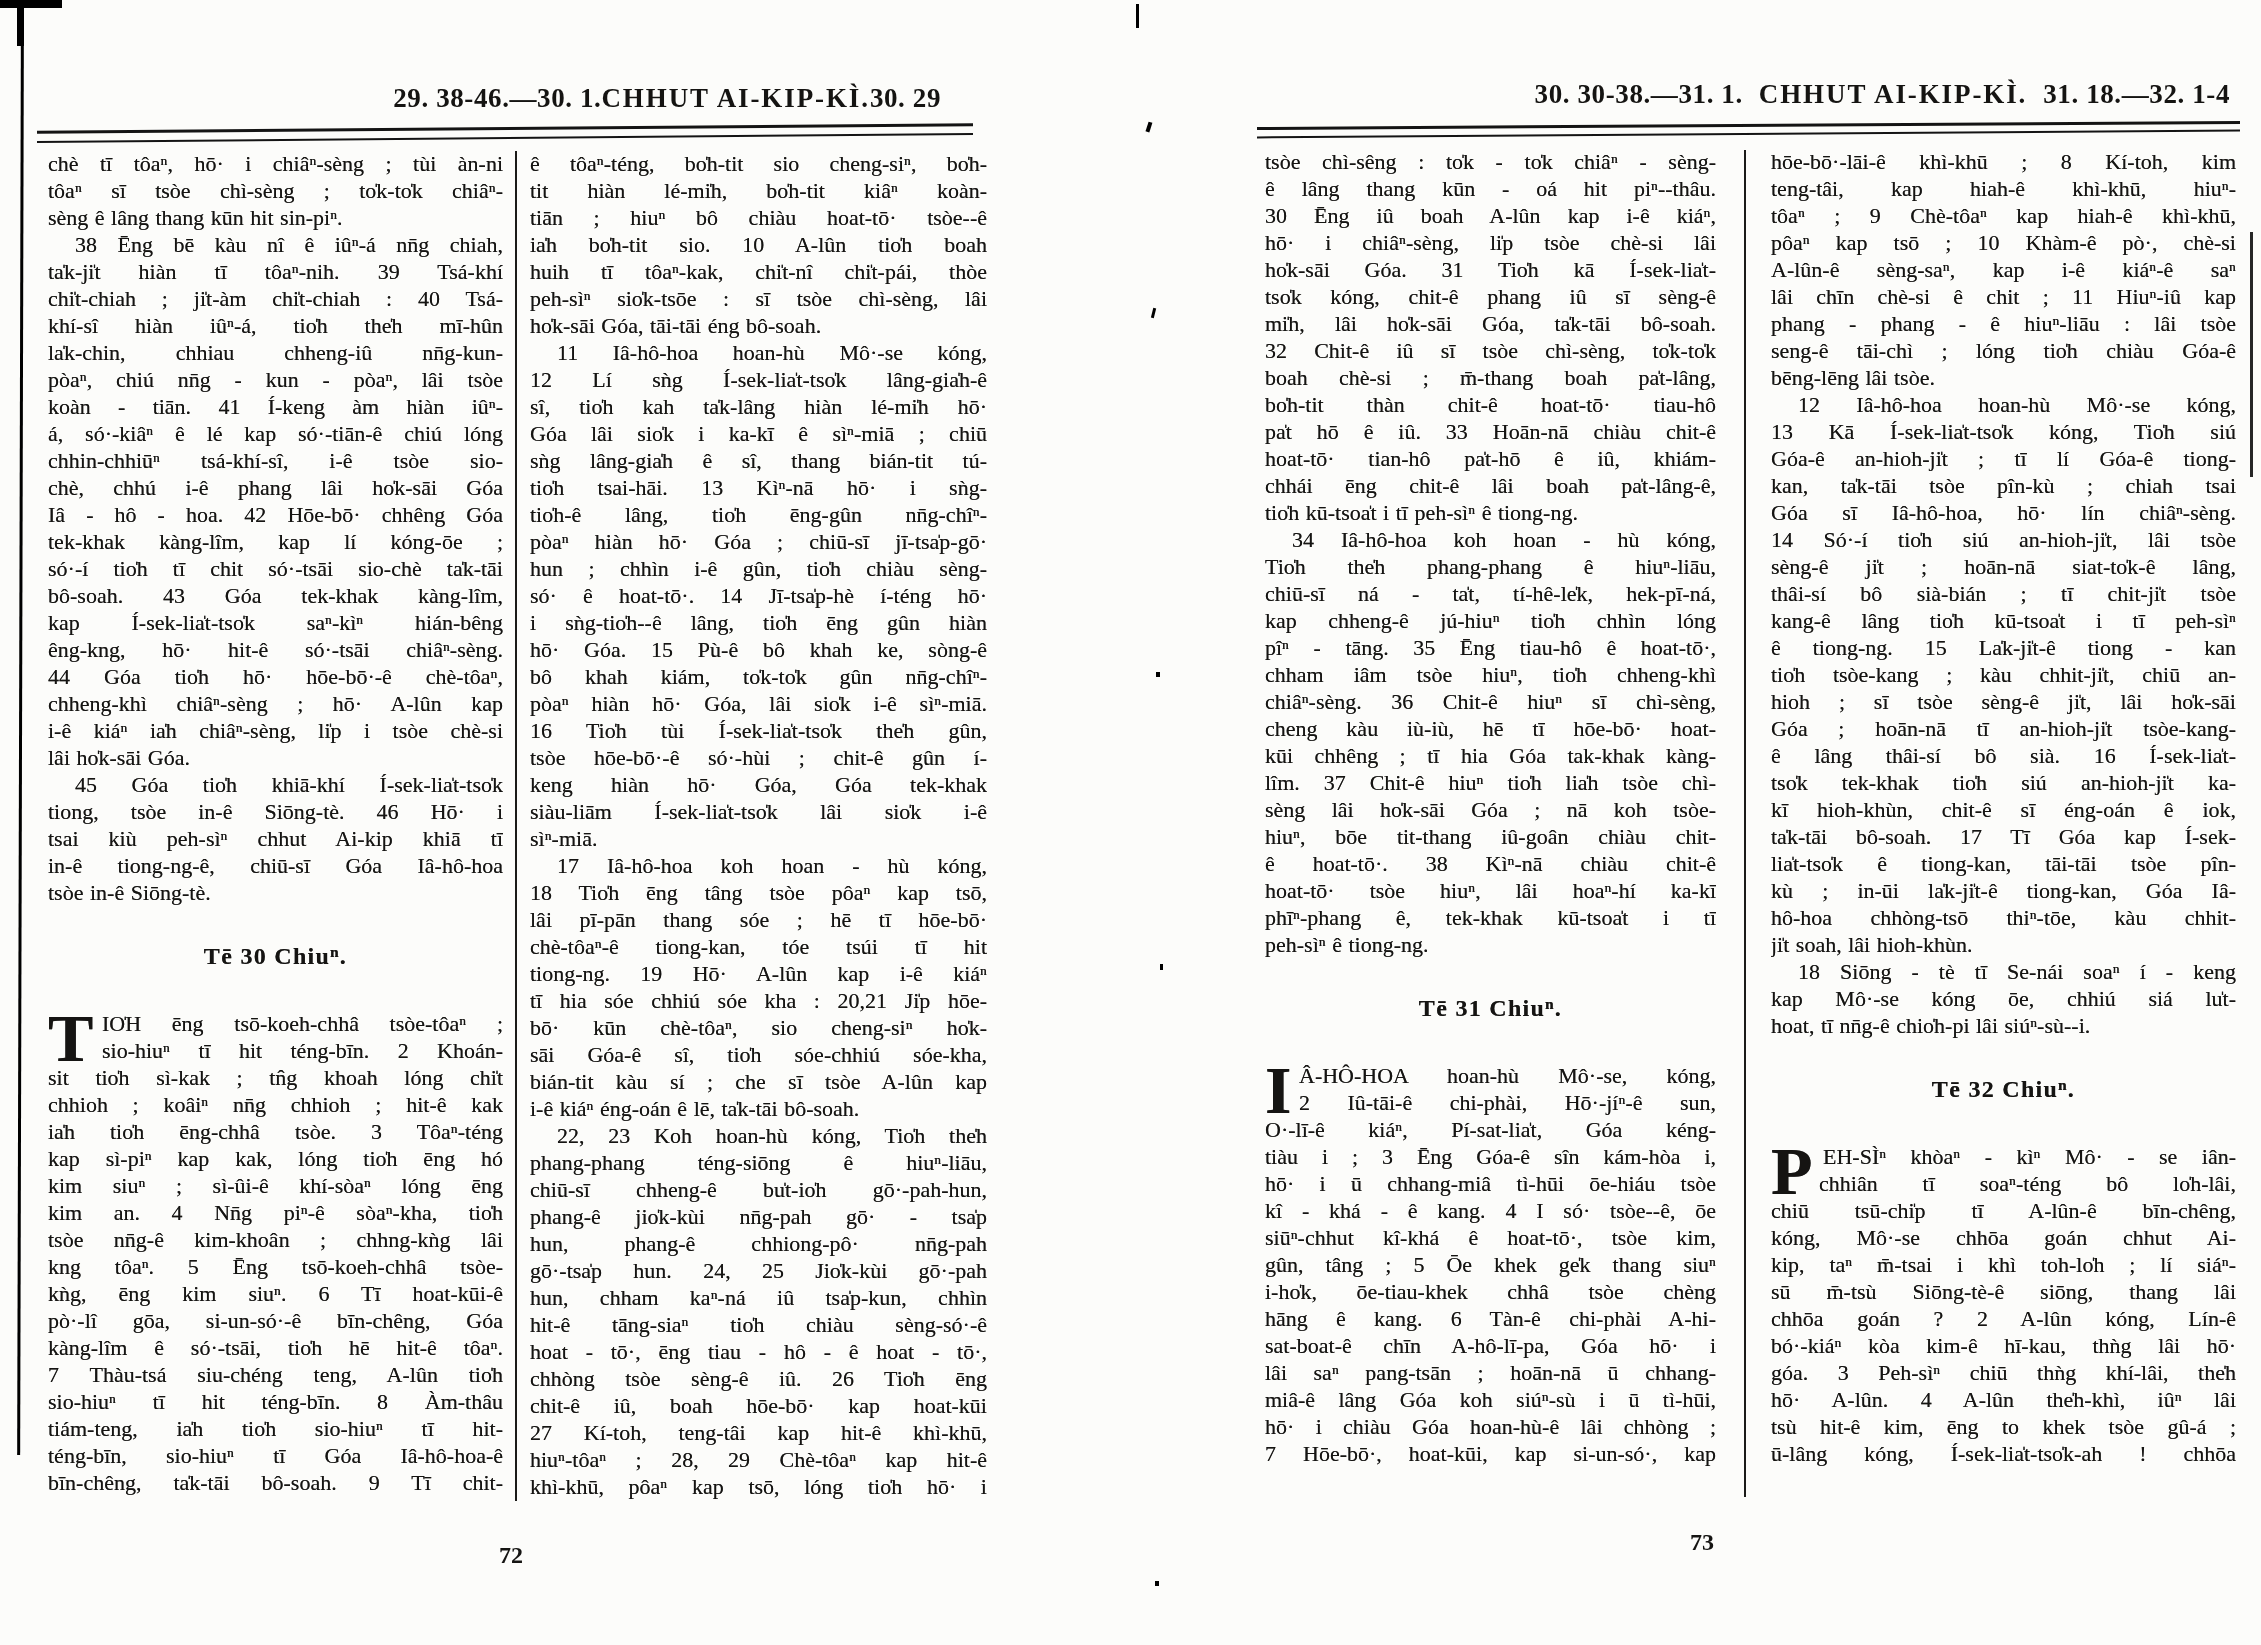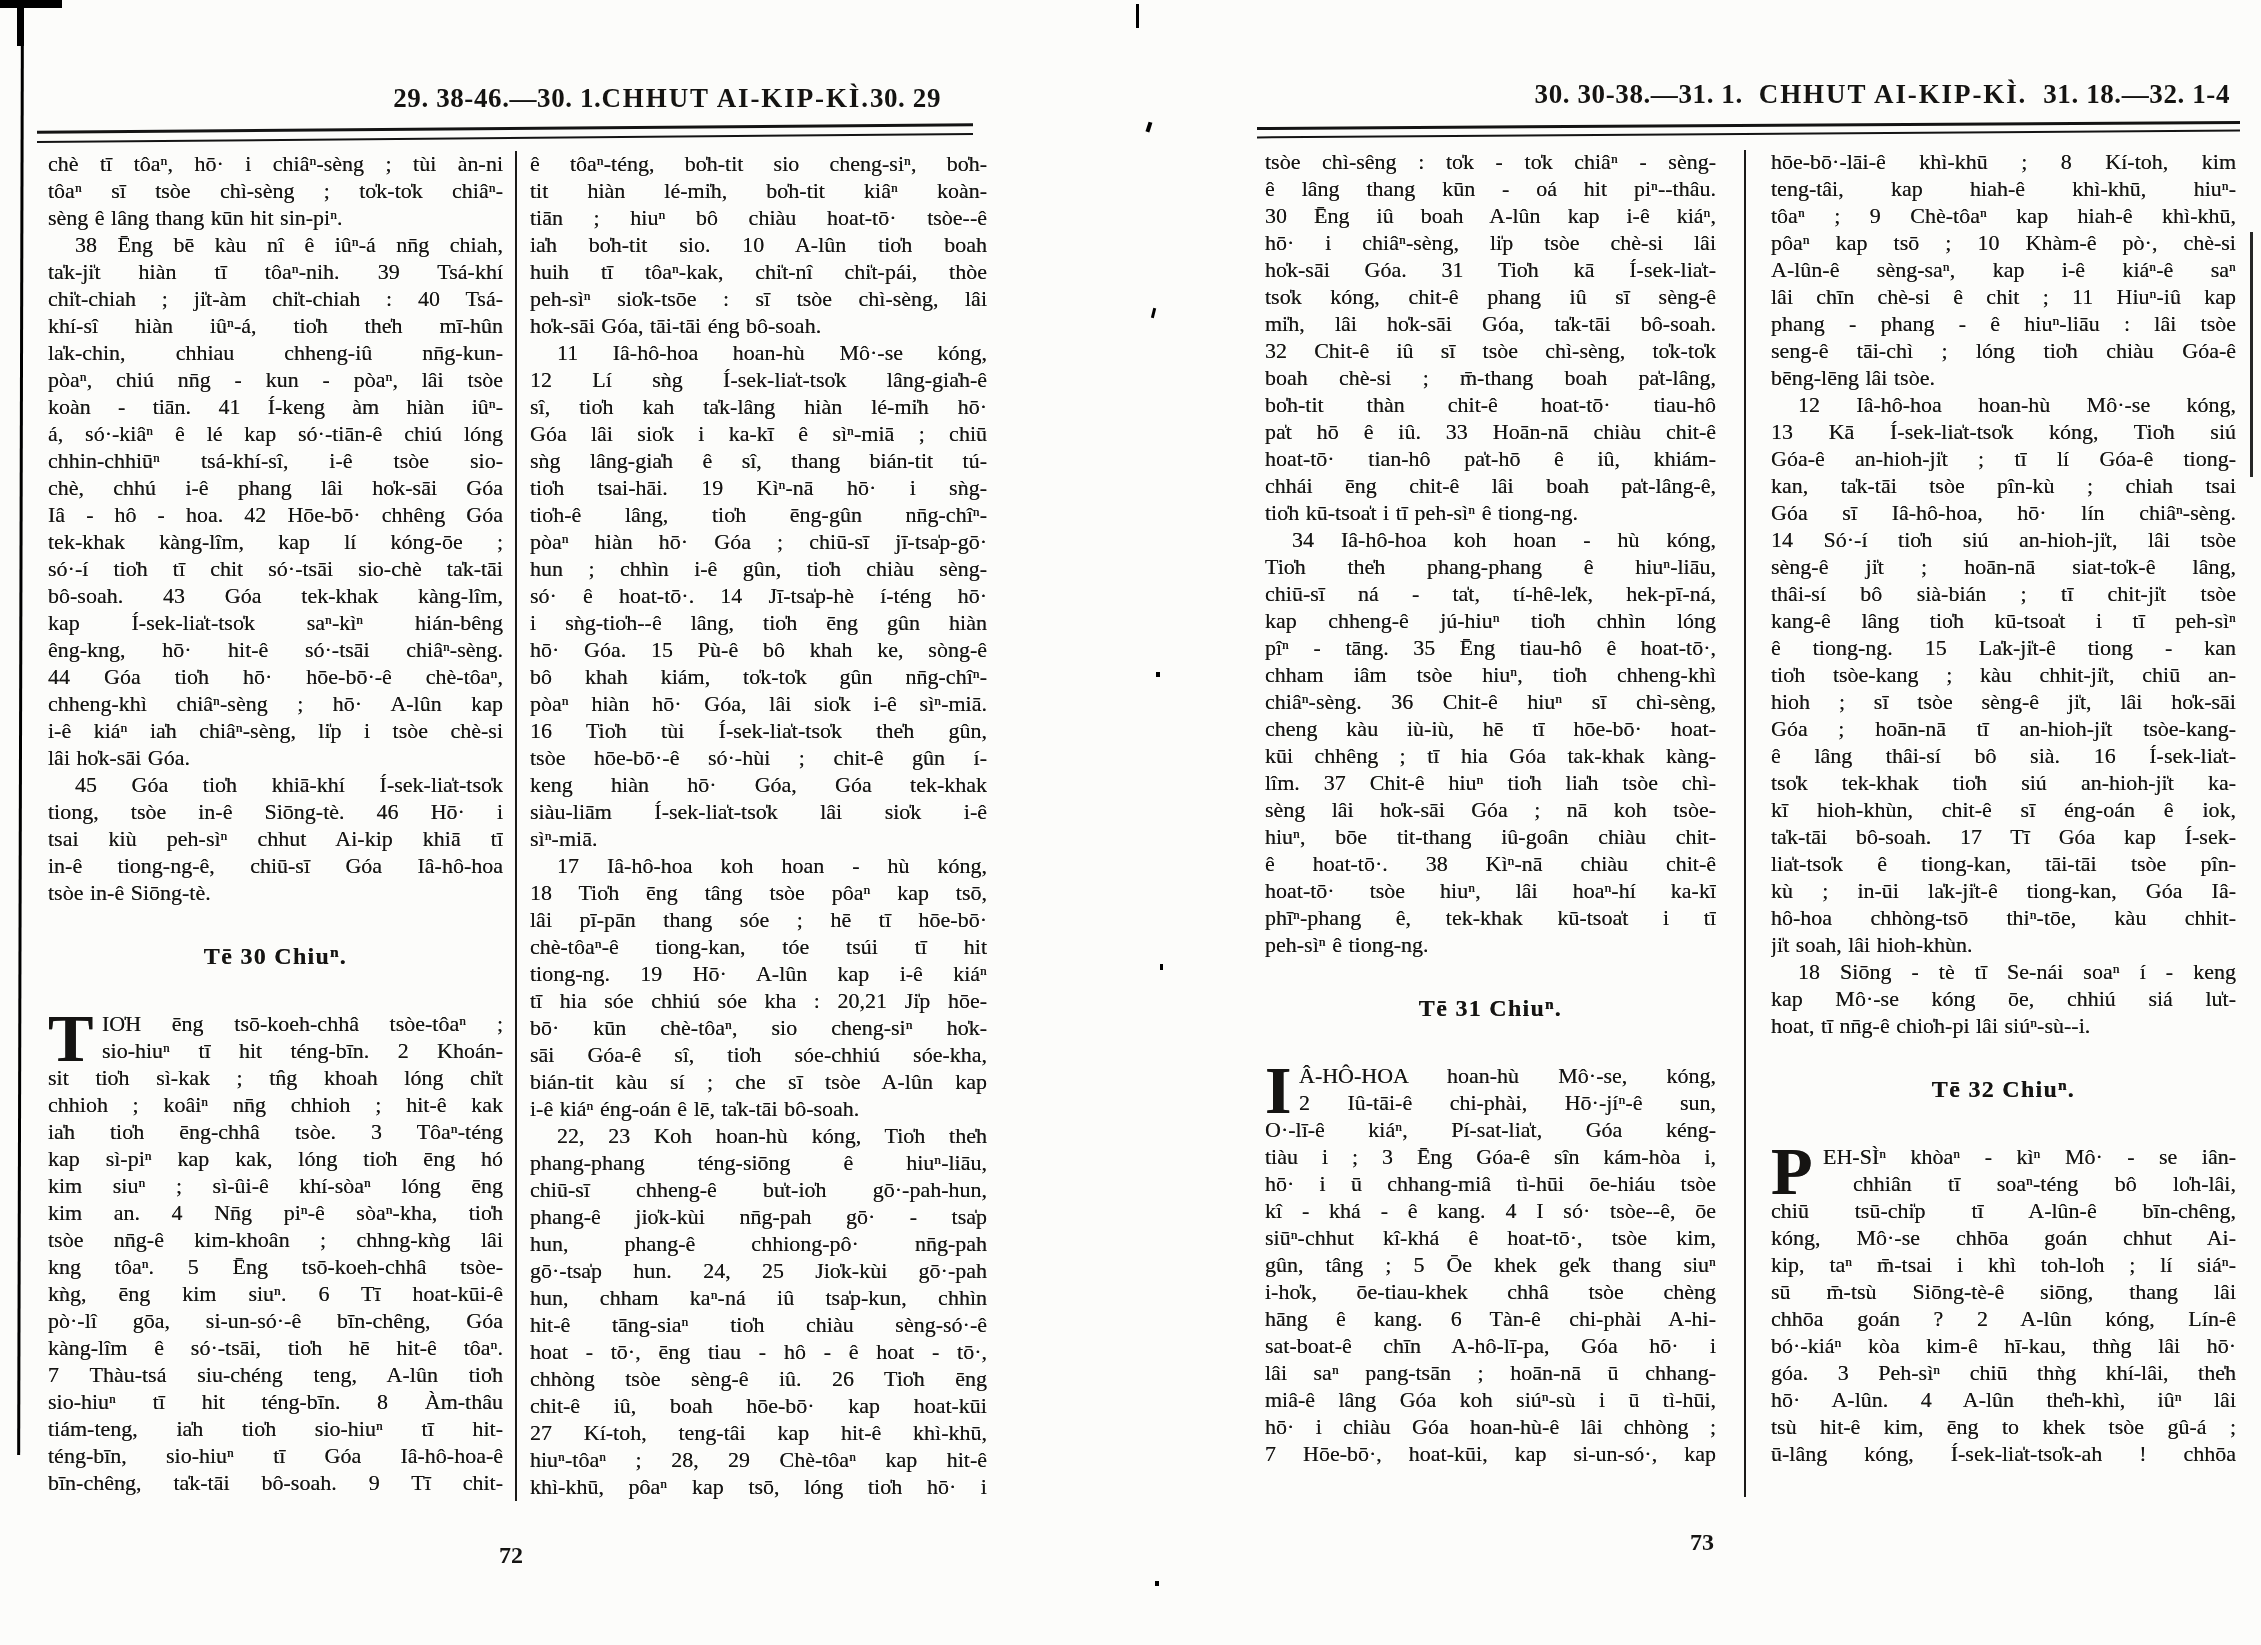--- a/index.html
+++ b/index.html
@@ -131,21 +131,21 @@
         <div class="ln">huih tī tôaⁿ-kak, chi̍t-nî chi̍t-pái, thòe</div>
         <div class="ln">peh-sìⁿ sio̍k-tsōe : sī tsòe chì-sèng, lâi</div>
         <div class="ln end">ho̍k-sāi Góa, tāi-tāi éng bô-soah.</div>
       </div>
       <div class="blk">
         <div class="ln ind">11 Iâ-hô-hoa hoan-hù Mô·-se kóng,</div>
         <div class="ln">12 Lí sǹg Í-sek-lia̍t-tso̍k lâng-gia̍h-ê</div>
         <div class="ln">sî, tio̍h kah ta̍k-lâng hiàn lé-mi̍h hō·</div>
         <div class="ln">Góa lâi sio̍k i ka-kī ê sìⁿ-miā ; chiū</div>
         <div class="ln">sǹg lâng-gia̍h ê sî, thang bián-tit tú-</div>
-        <div class="ln">tio̍h tsai-hāi.  19 Kìⁿ-nā hō· i sǹg-</div>
+        <div class="ln">tio̍h tsai-hāi.  13 Kìⁿ-nā hō· i sǹg-</div>
         <div class="ln">tio̍h-ê lâng, tio̍h ēng-gûn nn̄g-chîⁿ-</div>
         <div class="ln">pòaⁿ hiàn hō· Góa ; chiū-sī jī-tsa̍p-gō·</div>
         <div class="ln">hun ; chhìn i-ê gûn, tio̍h chiàu sèng-</div>
         <div class="ln">só· ê hoat-tō·.  14 Jī-tsa̍p-hè í-téng hō·</div>
         <div class="ln">i sǹg-tio̍h--ê lâng, tio̍h ēng gûn hiàn</div>
         <div class="ln">hō· Góa.  15 Pù-ê bô khah ke, sòng-ê</div>
         <div class="ln">bô khah kiám, to̍k-to̍k gûn nn̄g-chîⁿ-</div>
         <div class="ln">pòaⁿ hiàn hō· Góa, lâi sio̍k i-ê sìⁿ-miā.</div>
         <div class="ln">16 Tio̍h tùi Í-sek-lia̍t-tso̍k the̍h gûn,</div>
         <div class="ln">tsòe hōe-bō·-ê só·-hùi ; chit-ê gûn í-</div>
@@ -288,21 +288,21 @@
       </div>
       <div class="blk">
         <div class="ln ind">18 Siōng - tè tī Se-nái soaⁿ í - keng</div>
         <div class="ln">kap Mô·-se kóng ōe, chhiú siá lu̍t-</div>
         <div class="ln end">hoat, tī nn̄g-ê chio̍h-pi lâi siúⁿ-sù--i.</div>
       </div>
       <div class="chap-head">Tē 32 Chiuⁿ.</div>
       <div class="blk">
         <span class="dropcap">P</span>
         <div class="ln" style="margin-left: 52px;">EH-SÌⁿ khòaⁿ - kìⁿ Mô· - se iân-</div>
-        <div class="ln" style="margin-left: 82px;">chhiân tī soaⁿ-téng bô lo̍h-lâi,</div>
+        <div class="ln" style="margin-left: 48px;">chhiân tī soaⁿ-téng bô lo̍h-lâi,</div>
         <div class="ln">chiū tsū-chi̍p tī A-lûn-ê bīn-chêng,</div>
         <div class="ln">kóng, Mô·-se chhōa goán chhut Ai-</div>
         <div class="ln">kip, taⁿ m̄-tsai i khì toh-lo̍h ; lí siáⁿ-</div>
         <div class="ln">sū m̄-tsù Siōng-tè-ê siōng, thang lâi</div>
         <div class="ln">chhōa goán ?  2 A-lûn kóng, Lín-ê</div>
         <div class="ln">bó·-kiáⁿ kòa kim-ê hī-kau, thǹg lâi hō·</div>
         <div class="ln">góa.  3 Peh-sìⁿ chiū thǹg khí-lâi, the̍h</div>
         <div class="ln">hō· A-lûn.  4 A-lûn the̍h-khì, iûⁿ lâi</div>
         <div class="ln">tsù hit-ê kim, ēng to khek tsòe gû-á ;</div>
         <div class="ln">ū-lâng kóng, Í-sek-lia̍t-tso̍k-ah ! chhōa</div>

